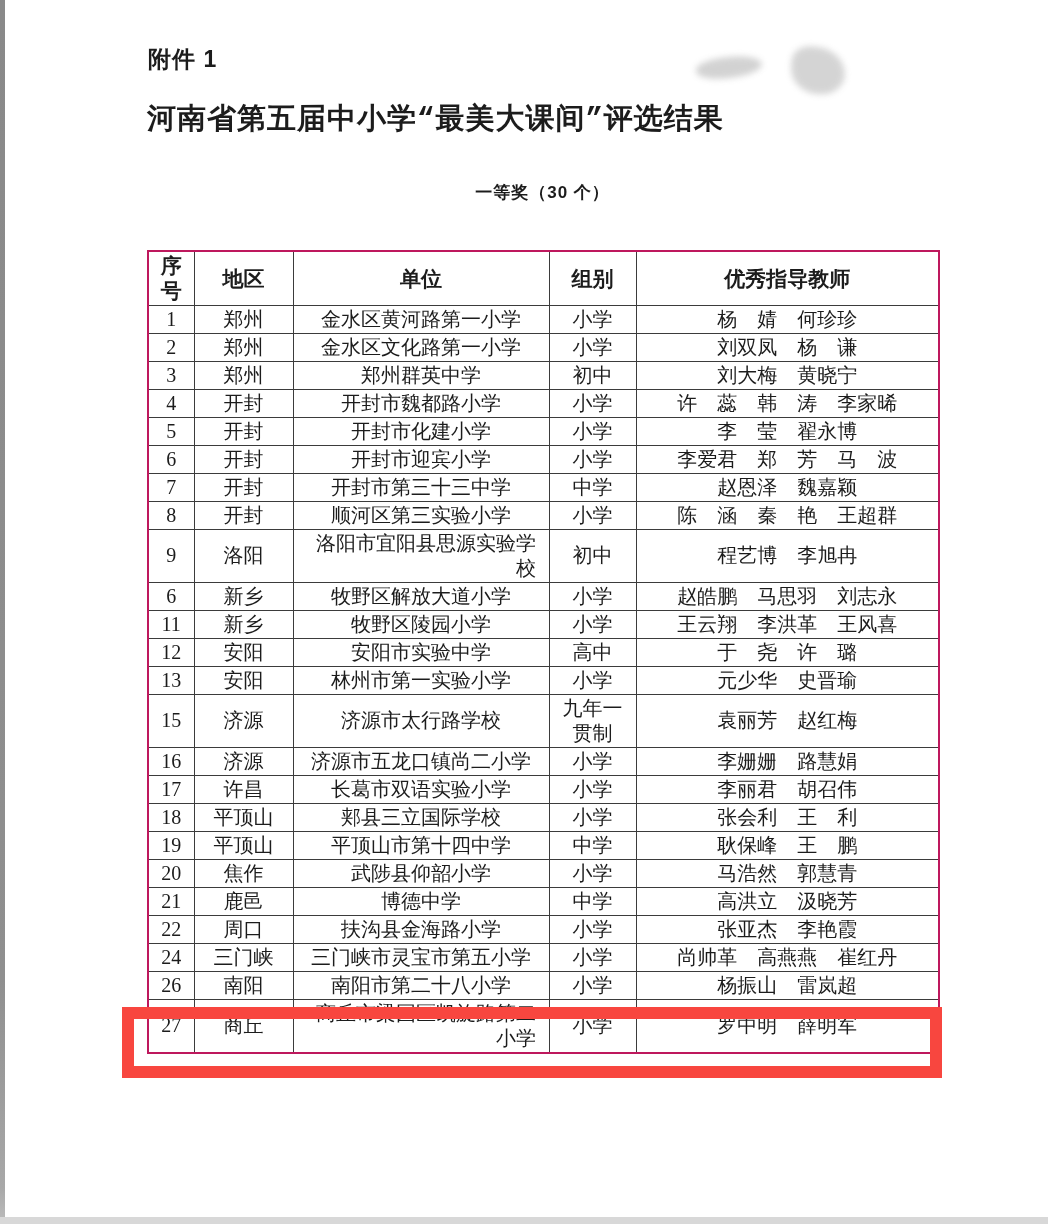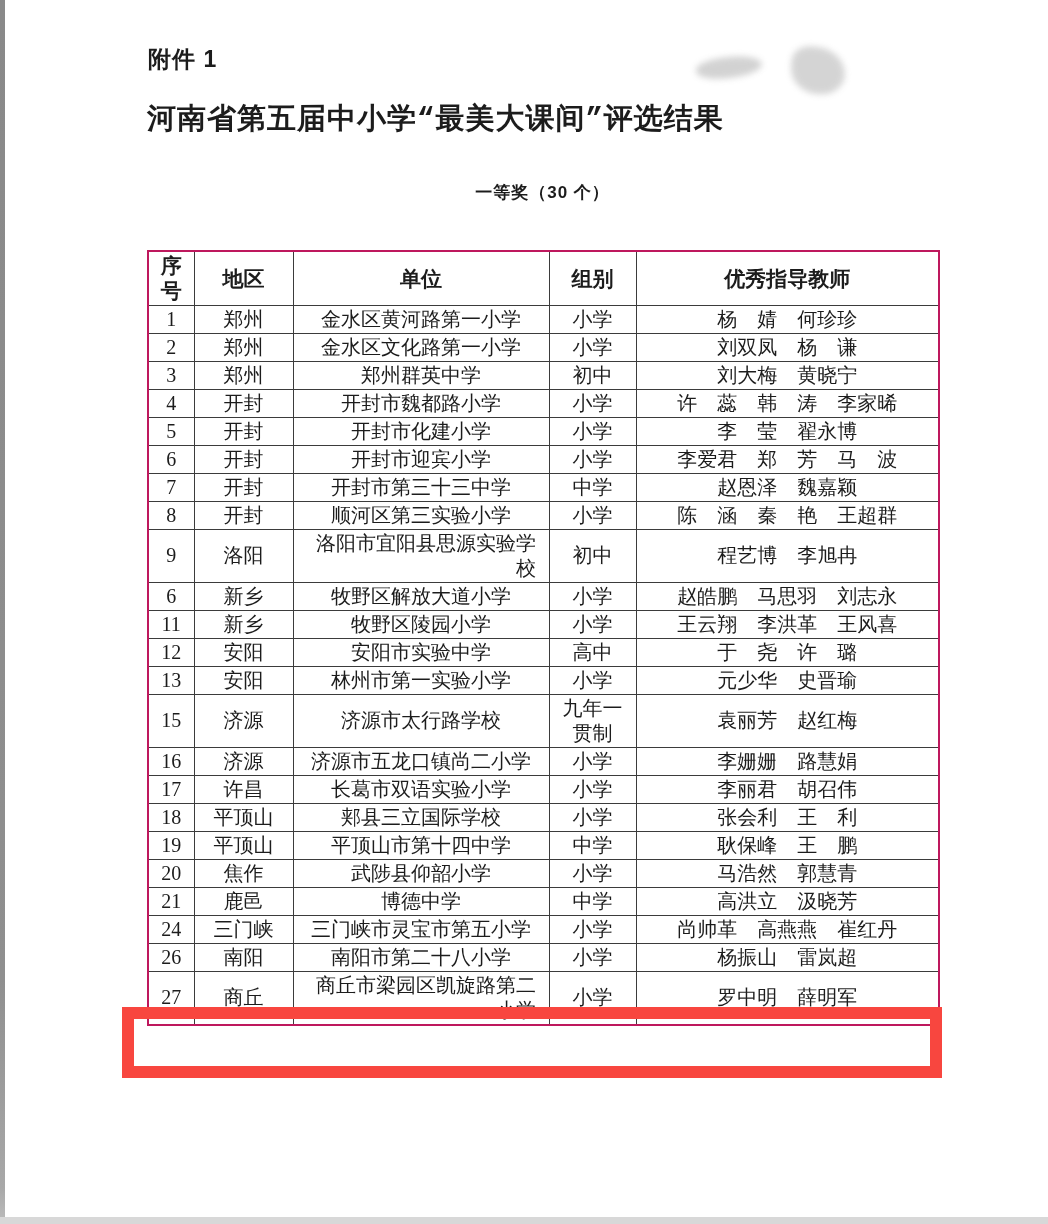--- a/index.html
+++ b/index.html
@@ -278,20 +278,27 @@
           <td class="cell-teachers">马浩然　郭慧青</td>
         </tr>
         <tr>
           <td class="cell-no">21</td>
           <td class="cell-region">鹿邑</td>
           <td class="cell-unit"><span class="unit-inner">博德中学</span></td>
           <td class="cell-group"><span class="group-inner">中学</span></td>
           <td class="cell-teachers">高洪立　汲晓芳</td>
         </tr>
         <tr>
+          <td class="cell-no">22</td>
+          <td class="cell-region">周口</td>
+          <td class="cell-unit"><span class="unit-inner">扶沟县金海路小学</span></td>
+          <td class="cell-group"><span class="group-inner">小学</span></td>
+          <td class="cell-teachers">张亚杰　李艳霞</td>
+        </tr>
+        <tr>
           <td class="cell-no">24</td>
           <td class="cell-region">三门峡</td>
           <td class="cell-unit"><span class="unit-inner">三门峡市灵宝市第五小学</span></td>
           <td class="cell-group"><span class="group-inner">小学</span></td>
           <td class="cell-teachers">尚帅革　高燕燕　崔红丹</td>
         </tr>
         <tr>
           <td class="cell-no">26</td>
           <td class="cell-region">南阳</td>
           <td class="cell-unit"><span class="unit-inner">南阳市第二十八小学</span></td>

